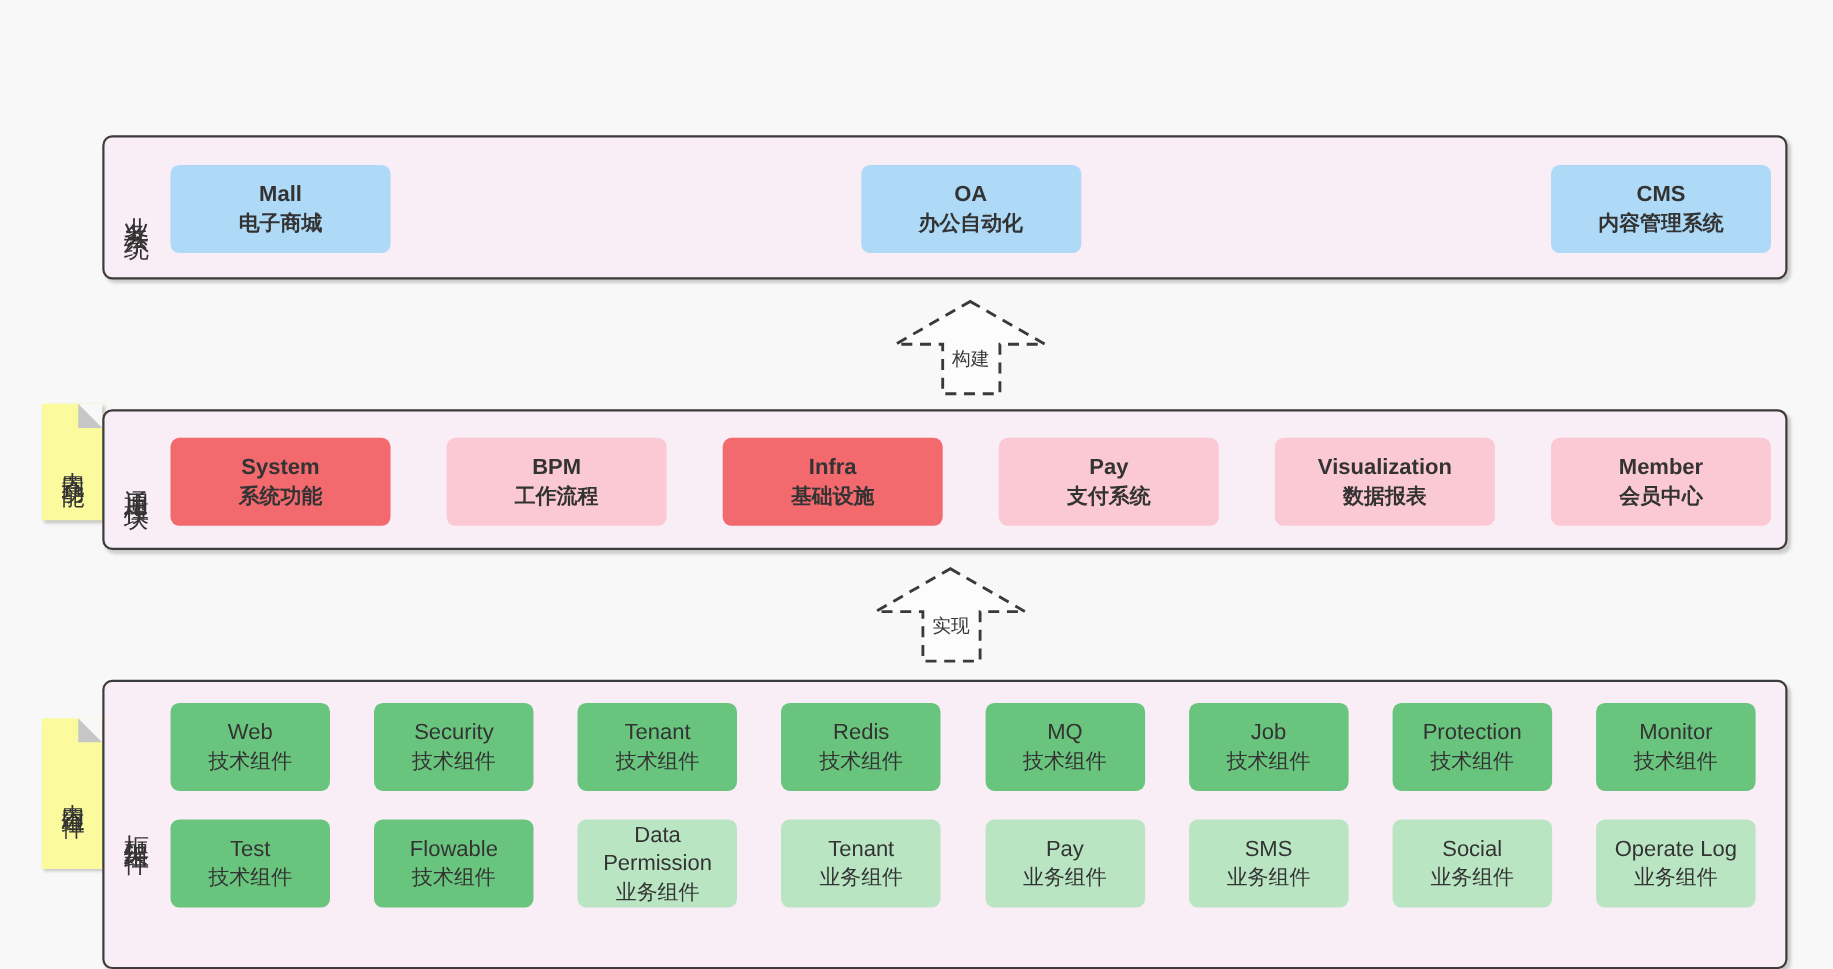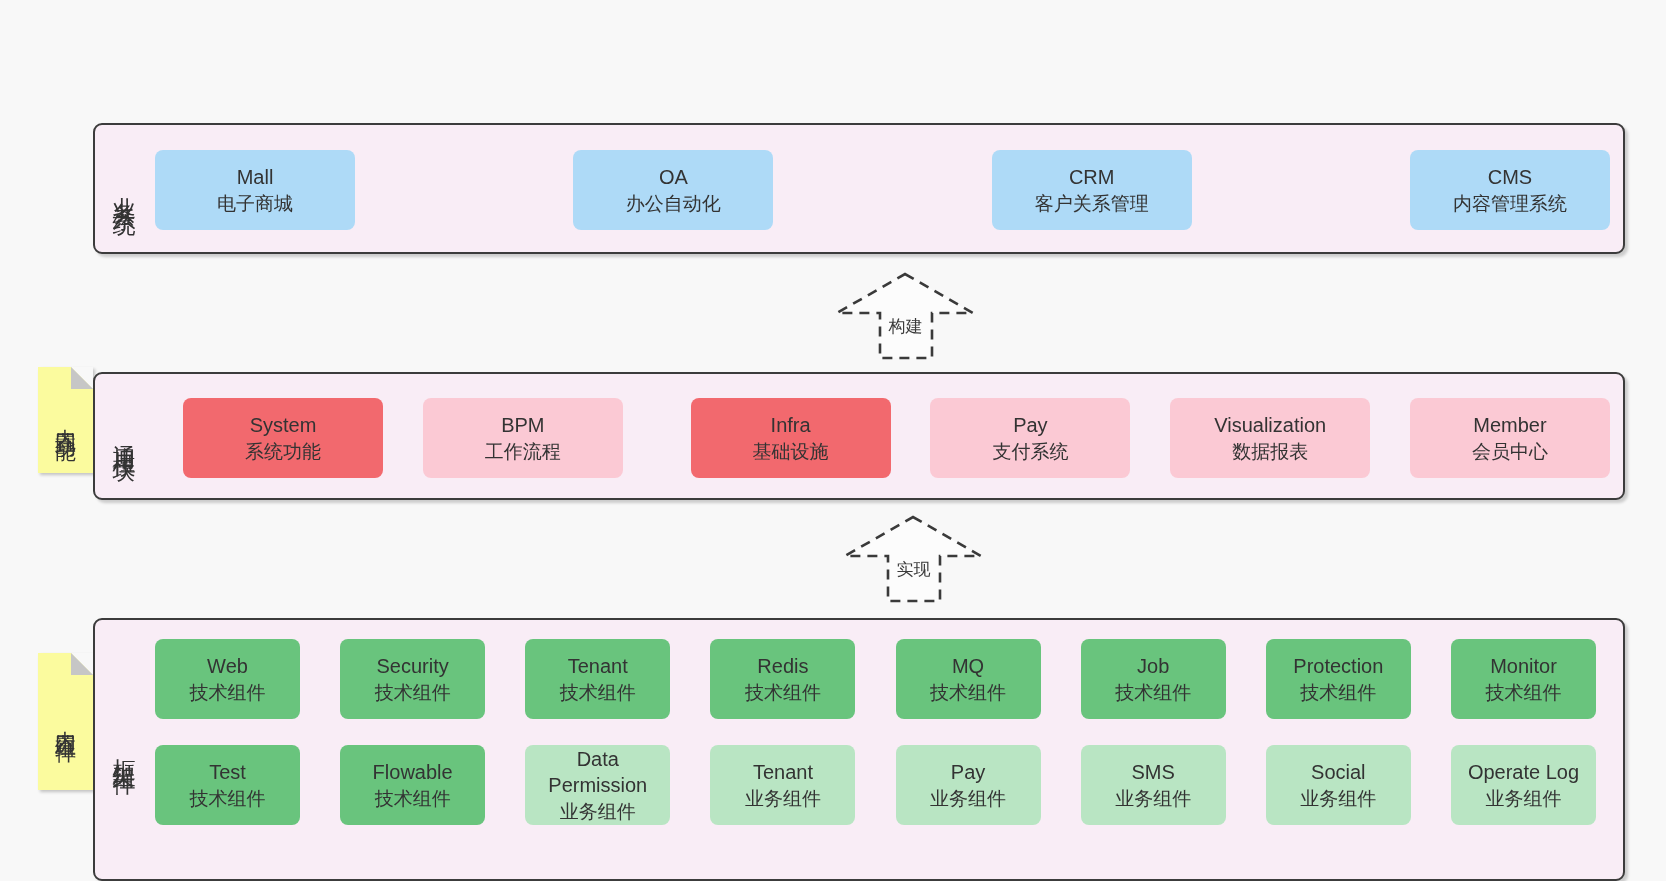--- a/index.html
+++ b/index.html
@@ -43,26 +43,26 @@
   #band-components .rows { padding: 19px 27px 0 60px; gap: 26px; }
   .row {
     display: flex; justify-content: space-between; align-items: stretch;
   }
   .box {
     height: 80px; border-radius: 8px;
     display: flex; flex-direction: column; align-items: center; justify-content: center;
     text-align: center; line-height: 1.32; color: #333;
     flex: 0 0 auto;
   }
-  #band-business .box, #band-modules .box { width: 200px; }
+  #band-business .box, #band-modules .box { width: 200px; font-weight: bold; }
   #band-components .box { width: 145px; }
   .box-title { font-size: 20px; }
   .box-sub   { font-size: 19px; }
   .v-blue        { background: var(--blue, #aedaf7); }
-  .v-red         { background: var(--red, #f2696e); margin-left: 28px; }
+  .v-red         { background: var(--red, #f2696e); }
   .v-pink        { background: var(--pink, #fbc9d4); }
   .v-green       { background: var(--green, #69c47d); }
   .v-green-light { background: var(--green-light, #b9e5c3); }
 
   
   .note {
     position: absolute; left: 38px; width: 55px;
     background: var(--note-bg, #fbfb9e);
     box-shadow: 2px 2px 3px rgba(0,0,0,0.22);
     z-index: 1;
@@ -73,22 +73,22 @@
   .note-fold { position: absolute; top: 0; right: 0; }
   .note-fold .fold-shade { fill: var(--note-fold, #c6c6c6); }
   .note-fold .fold-cut   { fill: var(--page-bg, #f8f8f8); }
   .note-label {
     writing-mode: vertical-rl; text-orientation: upright;
     font-size: 21px; letter-spacing: 4px; color: #333;
   }
 
   
   .arrow { position: absolute; width: 141px; height: 91px; z-index: 1; }
-  #arrow-build     { left: 835px; top: 271px; font-family: Liberation Mono, monospace; }
-  #arrow-implement { left: 843px; top: 514px; }
+  #arrow-build     { left: 812px; top: 271px; font-family: Liberation Mono, monospace; }
+  #arrow-implement { left: 794px; top: 514px; }
   .arrow svg { position: absolute; inset: 0; }
   .arrow polygon {
     fill: var(--arrow-fill, #fcfcfc);
     stroke: var(--arrow-stroke, #3a3a3a);
     stroke-width: 2.6;
     stroke-dasharray: 10 7;
   }
   .arrow-label {
     position: absolute; left: 50%; top: 44px; transform: translateX(-50%);
     background: var(--arrow-fill, #fcfcfc);
@@ -106,24 +106,20 @@
         <div class="row">
           <div class="box v-blue">
             <div class="box-title">Mall</div>
             <div class="box-sub">电子商城</div>
           </div>
           <div class="box v-blue">
             <div class="box-title">OA</div>
             <div class="box-sub">办公自动化</div>
           </div>
           <div class="box v-blue">
-            <div class="box-title">CRM</div>
-            <div class="box-sub">客户关系管理</div>
-          </div>
-          <div class="box v-blue">
             <div class="box-title">CMS</div>
             <div class="box-sub">内容管理系统</div>
           </div>
         </div>
       </div>
   </section>
 
   <div class="arrow" id="arrow-build">
     <svg viewBox="0 0 141 91">
       <polygon points="70,3 138,42 97,42 97,87 45,87 45,42 2,42"></polygon>

